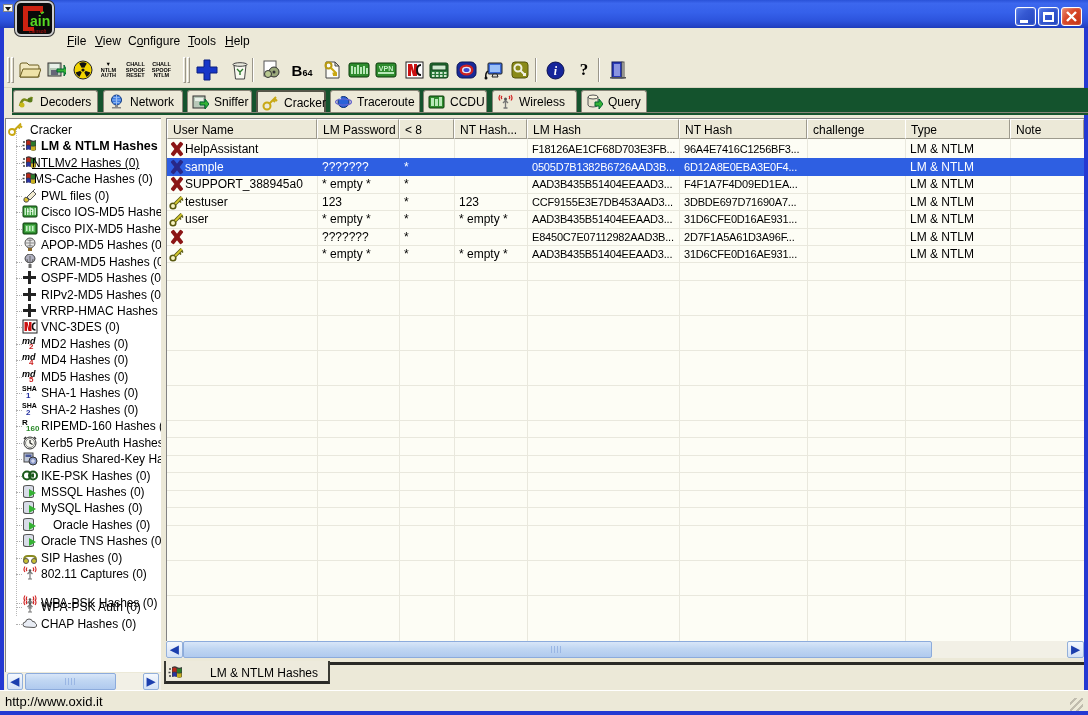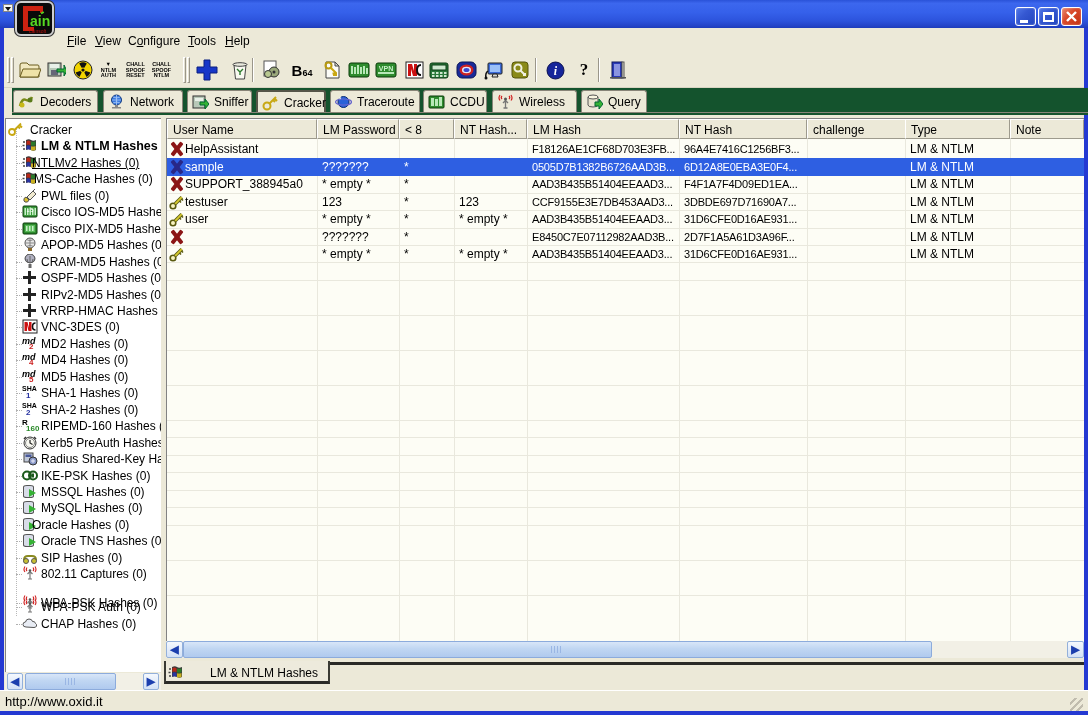--- a/index.html
+++ b/index.html
@@ -499,21 +499,21 @@
   <div class="trow" style="top:365px;">
       <span class="ticon16 i-db" style="left:16px;"></span>
       <span class="lbl" style="left:35px;">MSSQL Hashes (0)</span>
     </div>
   <div class="trow" style="top:381px;">
       <span class="ticon16 i-db" style="left:16px;"></span>
       <span class="lbl" style="left:35px;">MySQL Hashes (0)</span>
     </div>
   <div class="trow" style="top:398px;">
       <span class="ticon16 i-db" style="left:16px;"></span>
-      <span class="lbl" style="left:26px;">Oracle Hashes (0)</span>
+      <span class="lbl" style="left:47px;">Oracle Hashes (0)</span>
     </div>
   <div class="trow" style="top:414px;">
       <span class="ticon16 i-db" style="left:16px;"></span>
       <span class="lbl" style="left:35px;">Oracle TNS Hashes (0)</span>
     </div>
   <div class="trow" style="top:431px;">
       <span class="ticon16" style="left:16px;"><svg width="16" height="15" viewBox="0 0 16 15">
           <path d="M2 10 Q2 6 6 6 L10 6 Q14 6 14 10" fill="none" stroke="#8a8a20" stroke-width="2"></path>
           <circle cx="4" cy="11" r="2.5" fill="#c8c030" stroke="#555"></circle>
           <circle cx="12" cy="11" r="2.5" fill="#c8c030" stroke="#555"></circle>

